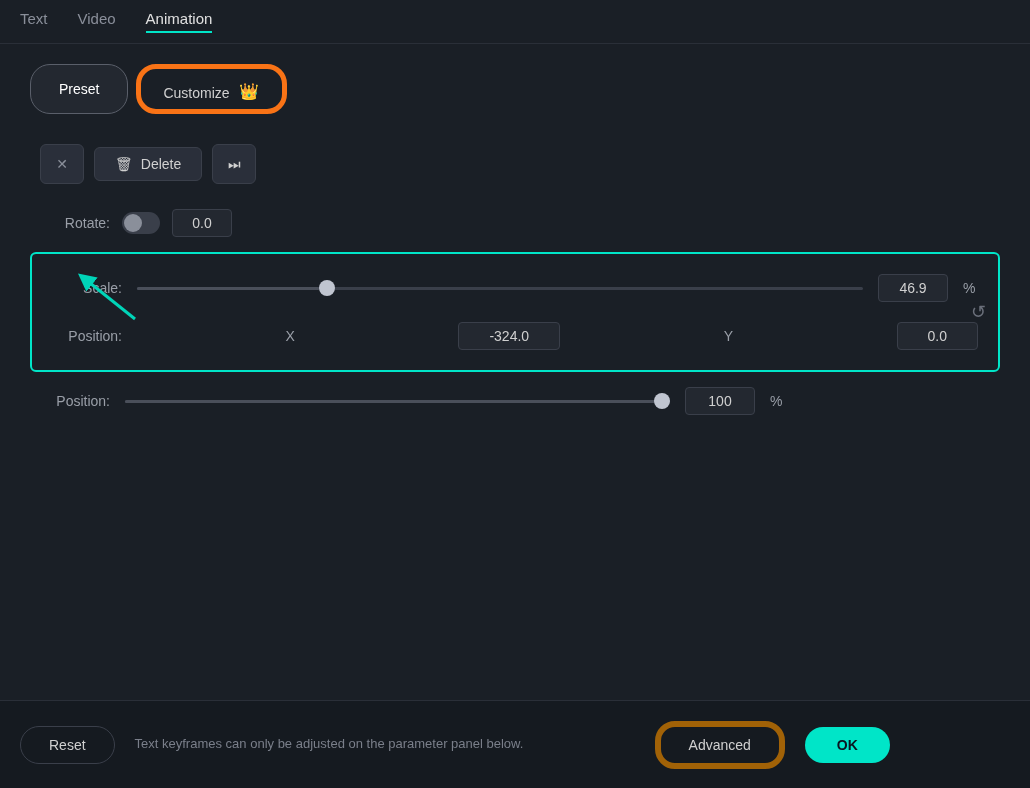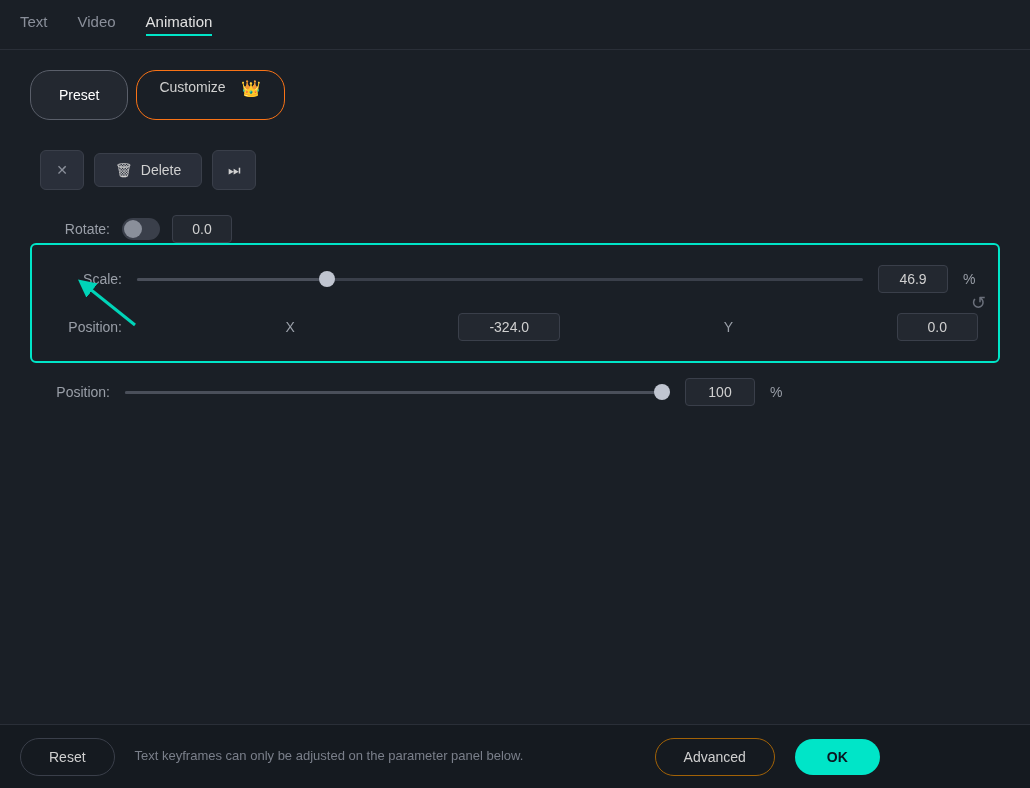--- a/index.html
+++ b/index.html
@@ -12,21 +12,21 @@
       color: #d0d0d0;
       overflow: hidden;
       position: relative;
     }
 
     
     .top-tabs {
       display: flex;
       align-items: center;
       padding: 0 20px;
-      height: 50px;
+      height: 44px;
       border-bottom: 1px solid #2a2f38;
       gap: 30px;
     }
 
     .tab-item {
       font-size: 15px;
       color: #8a8f9a;
       cursor: pointer;
       padding-bottom: 4px;
       border-bottom: 2px solid transparent;
@@ -61,24 +61,24 @@
     }
 
     .toggle-btn.active {
       background: #232830;
       border-color: #5a5f6a;
       color: #ffffff;
     }
 
     .toggle-btn-customize {
       display: flex;
-      align-items: flex-start;
-      gap: 16px;
+      align-items: flex-end;
+      gap: 10px;
       padding: 8px 22px;
-      border: 1px solid #f97316;
+      border: 5px solid #f97316;
       background: transparent;
       color: #d0d0d0;
       font-size: 14px;
       cursor: pointer;
       border-radius: 20px;
       margin-left: 8px;
     }
 
     .crown-icon {
       color: #f5a623;
@@ -138,20 +138,21 @@
       justify-content: center;
       color: #d0d0d0;
       font-size: 14px;
     }
 
     
     .rotate-row {
       display: flex;
       align-items: center;
       gap: 12px;
+      margin-bottom: 15px;
       margin-left: 10px;
     }
 
     .control-label {
       font-size: 14px;
       color: #9a9fa8;
       min-width: 70px;
       text-align: right;
     }
 
@@ -332,21 +333,21 @@
       transform: translateY(-50%);
       cursor: pointer;
     }
 
     
     .bottom-bar {
       position: absolute;
       bottom: 0;
       left: 0;
       right: 0;
-      height: 64px;
+      height: 88px;
       background: #151a20;
       border-top: 1px solid #2a2f38;
       display: flex;
       align-items: center;
       padding: 0 20px;
       gap: 20px;
     }
 
     .reset-button {
       padding: 10px 28px;
@@ -362,21 +363,21 @@
       flex: 1;
       font-size: 13px;
       color: #7a7f8a;
       line-height: 1.4;
       max-width: 500px;
     }
 
     .advanced-button {
       padding: 10px 28px;
       background: transparent;
-      border: 1px solid #a16207;
+      border: 6px solid #a16207;
       border-radius: 20px;
       color: #d0d0d0;
       font-size: 14px;
       cursor: pointer;
     }
 
     .ok-button {
       padding: 10px 32px;
       background: #00e5c8;
       border: none;

